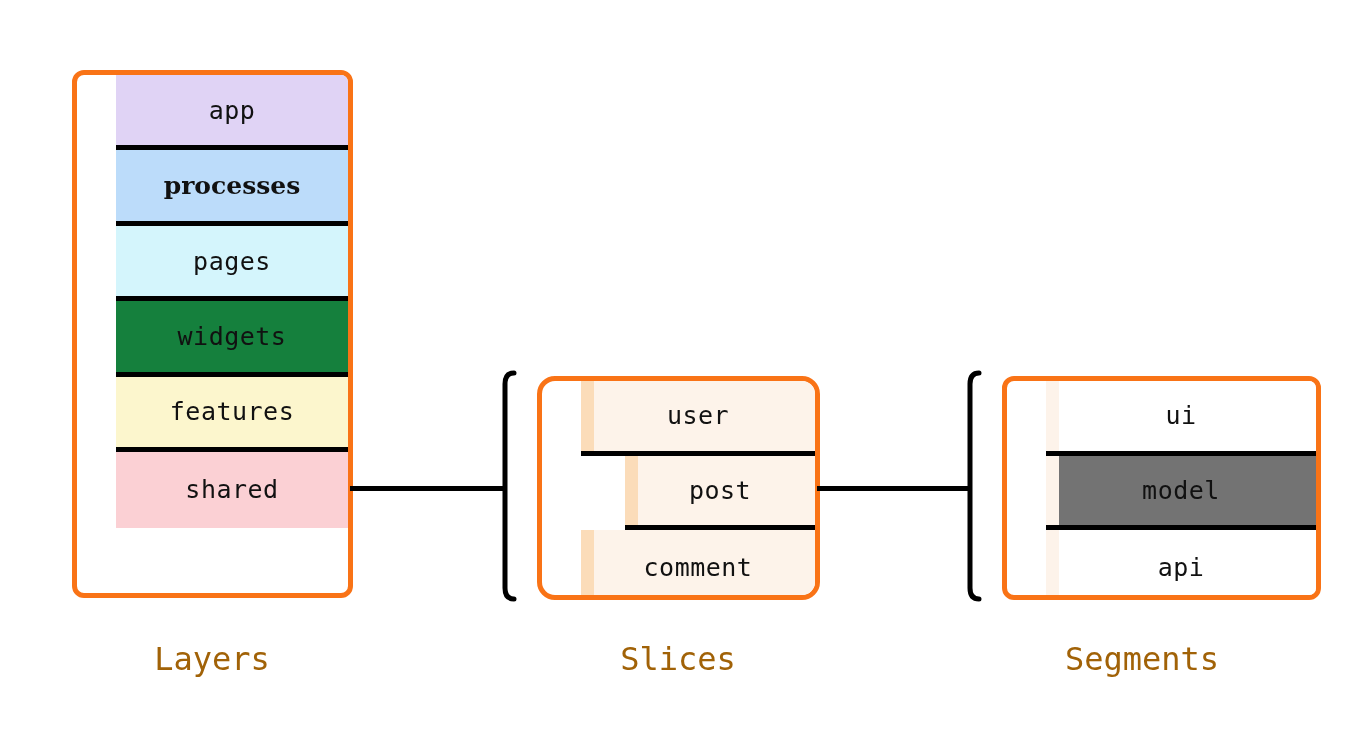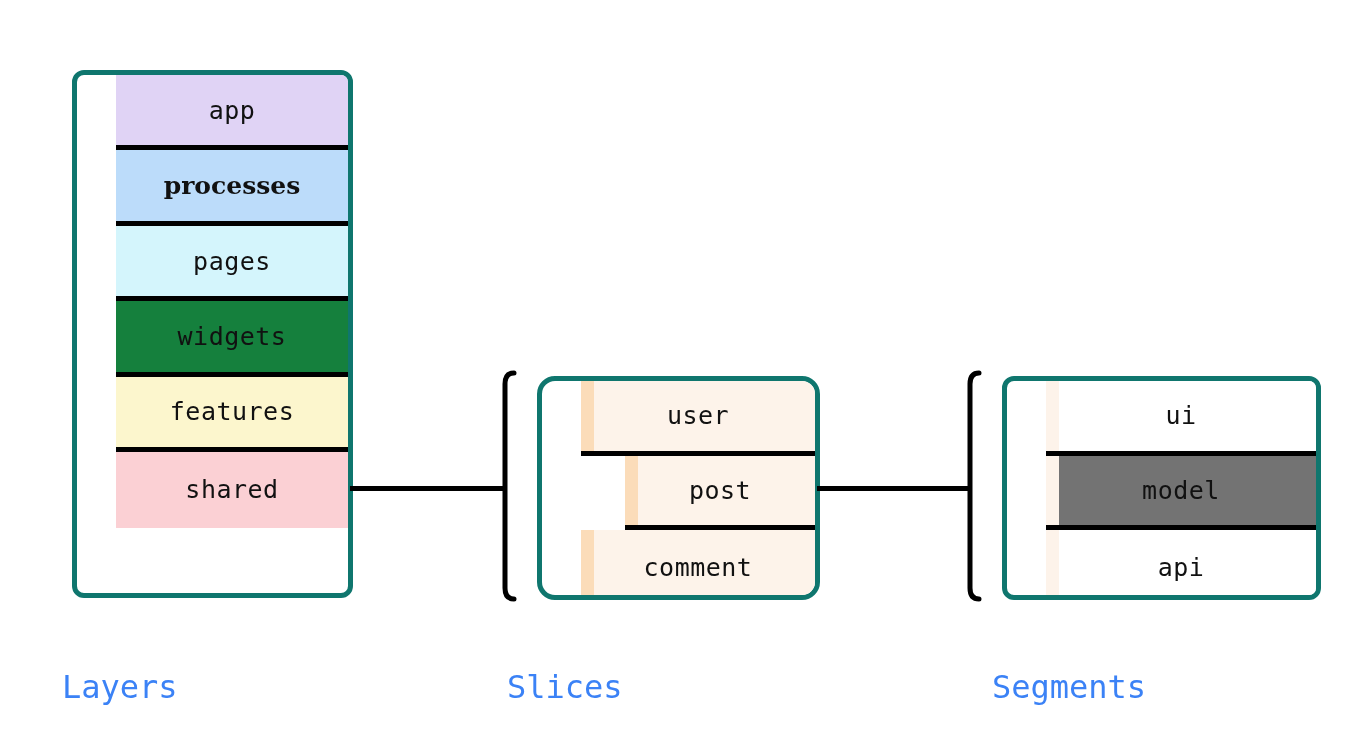--- a/index.html
+++ b/index.html
@@ -20,21 +20,21 @@
   #stage {
     position: absolute;
     left: 0; top: 0;
     width: 1355px;
     height: 754px;
   }
 
   
   .stack {
     position: absolute;
-    border: 5px solid #0f766e;
+    border: 5px solid #f97316;
     border-radius: 12px;
     box-sizing: border-box;
     overflow: hidden;
     background: #ffffff;
     padding-left: 39px;
   }
   .row {
     position: relative;
     box-sizing: border-box;
     display: flex;
@@ -127,27 +127,26 @@
     width: 155px;
   }
 
   
   .caption {
     position: absolute;
     top: 636px;
     font-family: "DejaVu Sans Mono", "Liberation Mono", monospace;
     font-size: 32px;
     line-height: 46px;
-    color: #3b82f6;
-    text-align: left;
+    color: #a16207;
+    text-align: center;
     white-space: nowrap;
-    margin-top: 28px;
   }
   #caption-layers   { left: 62px;  width: 300px; }
-  #caption-slices   { left: 507px; width: 300px; }
+  #caption-slices   { left: 528px; width: 300px; }
   #caption-segments { left: 992px; width: 300px; }
 </style>
 </head>
 <body style="background: rgb(255, 255, 255);">
 
 <div id="stage">
 
   <div class="stack" id="layers-stack">
     <div class="row" style="background: rgb(224, 211, 245);">
       <span class="row-label">app</span>

